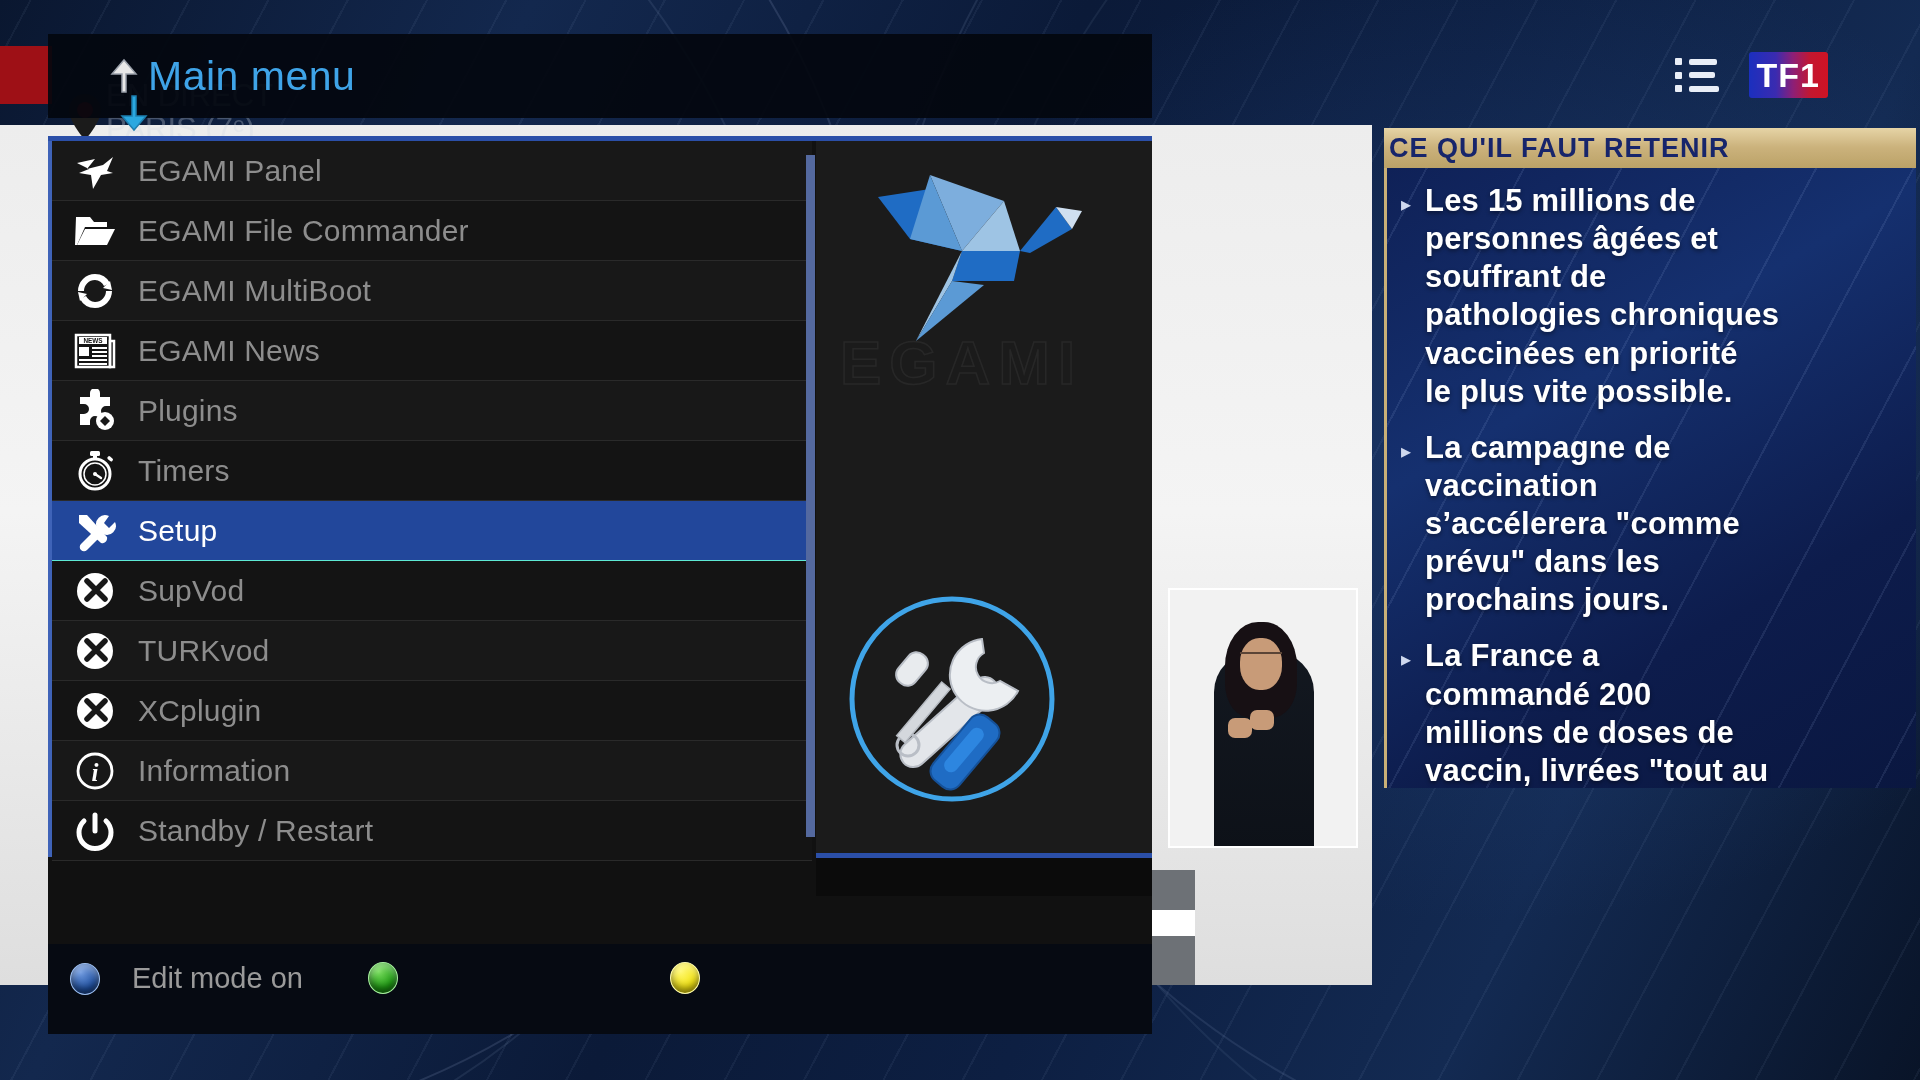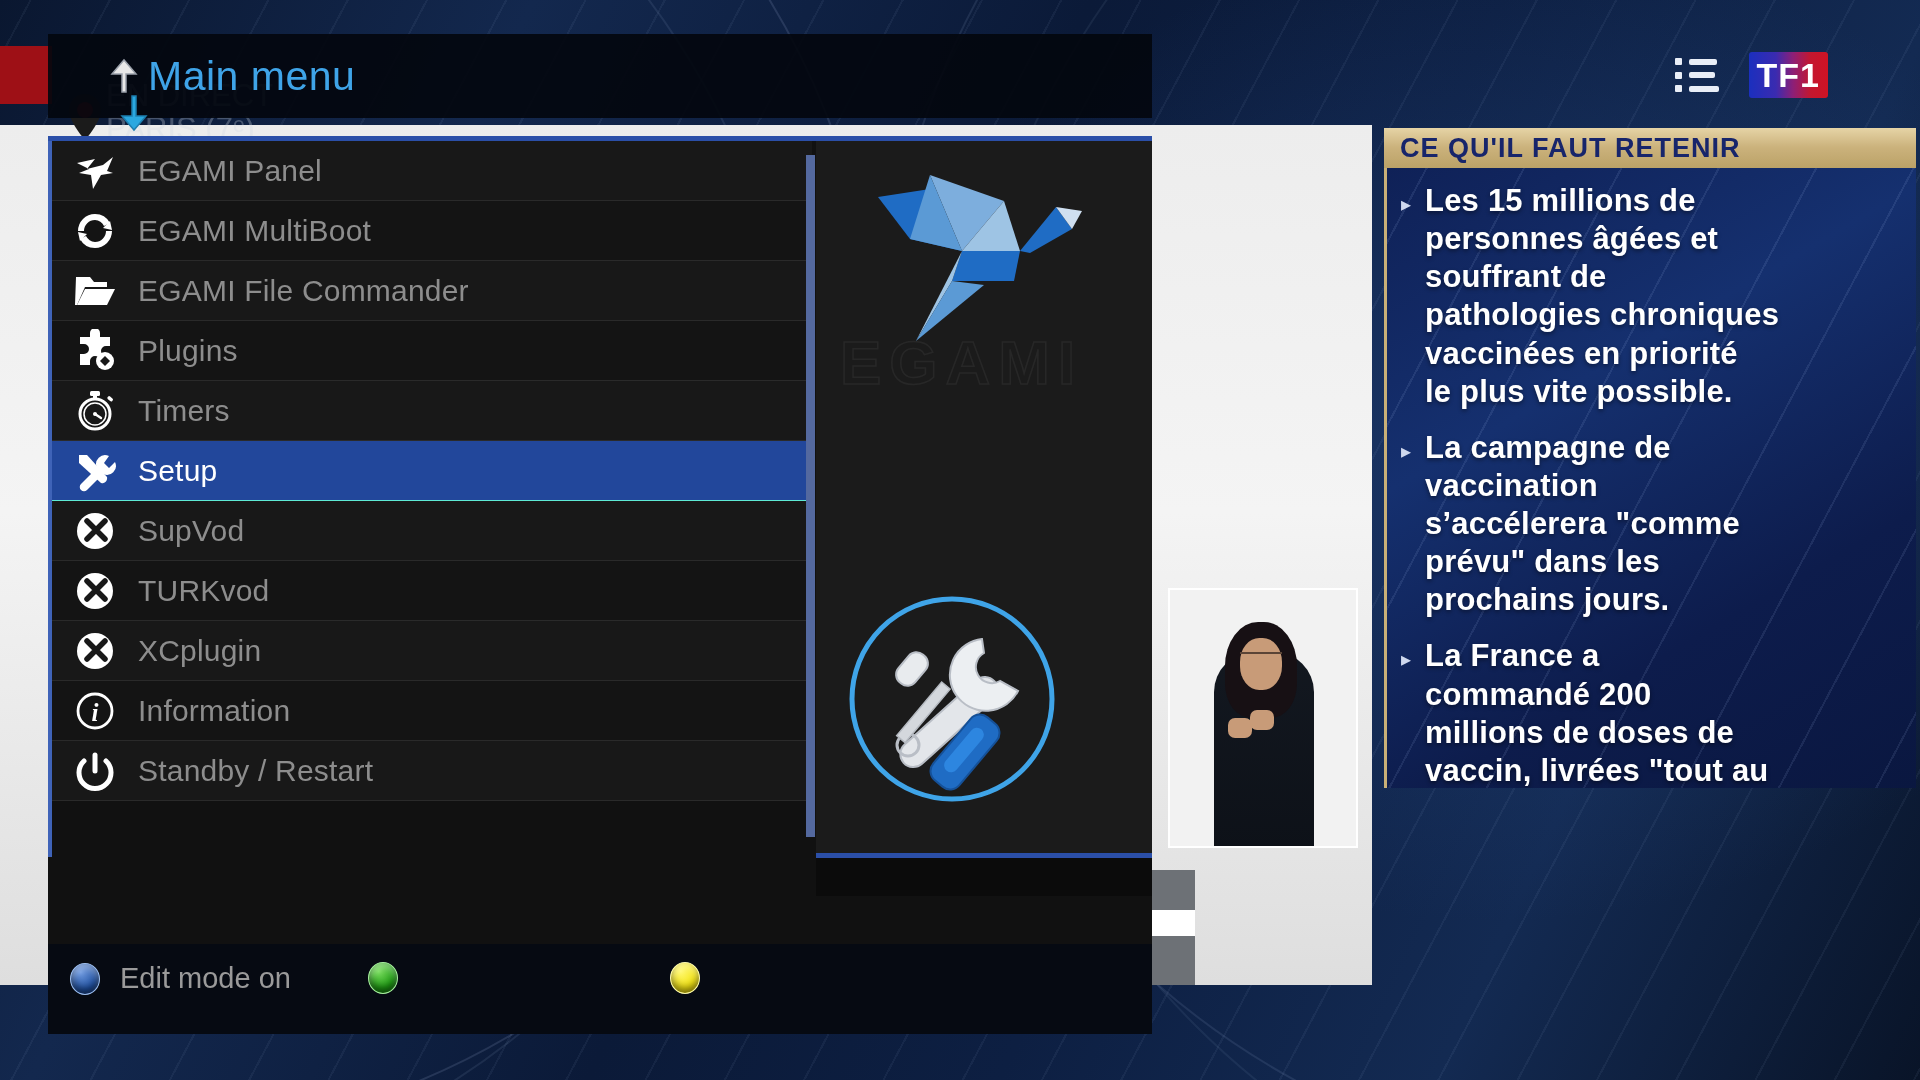--- a/index.html
+++ b/index.html
@@ -102,35 +102,35 @@
     color:transparent; -webkit-text-stroke:1.5px rgba(255,255,255,.055);
     font-family:"Liberation Sans", sans-serif; font-weight:700; }
   .tools{ position:absolute; left:28px; top:450px; width:216px; height:216px; }
   .tools svg{ width:216px; height:216px; display:block; }
   .menu-right-bottomline{ position:absolute; left:768px; top:712px; width:336px; height:5px; background:#2b4fa8; }
   .menu-right-strip{ position:absolute; left:768px; top:717px; width:336px; height:38px; background:#0b0b0b; }
 
   
   .osd-footer{ position:absolute; left:48px; top:944px; width:1104px; height:90px;
     background:#060a12; }
-  .fbtn{ position:absolute; display:flex; align-items:center; gap:20px; top:18px; }
+  .fbtn{ position:absolute; display:flex; align-items:center; gap:32px; top:18px; }
   .dot{ width:30px; height:32px; border-radius:50%; display:block;
     box-shadow:inset 0 -5px 7px rgba(0,0,0,.45), inset 0 5px 6px rgba(255,255,255,.35); }
   .dot.blue{ background:radial-gradient(circle at 35% 28%, #6f9ae0, #1f4f9e 62%, #11336e); border:1px solid #9fc0ef; }
   .dot.green{ background:radial-gradient(circle at 35% 28%, #79dd5e, #1f9a14 60%, #0f6e0a); border:1px solid #a8efa0; }
   .dot.yellow{ background:radial-gradient(circle at 35% 28%, #fff870, #f2e316 58%, #d3c000); border:1px solid #fdfbb2; }
   .fbtn .flabel{ color:#9a9a9a; font-size:29px; font-family:"Liberation Sans", sans-serif; }
 
   
   .news-panel{ position:absolute; left:1384px; top:128px; width:532px; height:660px; }
   .news-head{ position:relative; height:40px;
     background:linear-gradient(180deg,#e6d4a6 0%,#cbb27c 48%,#bba267 100%);
     display:flex; align-items:center; }
   .news-head span{ color:#17256b; font-size:27px; font-weight:700; letter-spacing:1px;
-    padding-left:16px; font-family:"Liberation Sans", sans-serif; }
+    padding-left:5px; font-family:"Liberation Sans", sans-serif; }
   .news-body{ position:relative; height:620px; padding:14px 18px 10px 14px;
     background:linear-gradient(150deg,#0f2157 0%,#15306f 35%,#0d1c4c 70%,#0a1740 100%);
     border-left:3px solid #c9b077; overflow:hidden; }
   .news-body::after{ content:""; position:absolute; inset:0;
     background:repeating-linear-gradient(118deg, rgba(255,255,255,0) 0 34px, rgba(180,205,255,.10) 34px 36px, rgba(255,255,255,0) 36px 86px);
     pointer-events:none; }
   .bullet{ position:relative; display:flex; gap:14px; margin-bottom:18px; z-index:2; }
   .bullet .arw{ color:#cfd8ee; font-size:20px; line-height:1; padding-top:12px; }
   .bullet .btxt{ color:#ffffff; font-size:31px; line-height:1.23; font-weight:600;
     font-family:"Liberation Sans", sans-serif; letter-spacing:.2px;
@@ -285,38 +285,55 @@
             <span class="mico">
               <svg viewBox="0 0 44 44">
                 <path d="M4 14 L22 10 L14 20 L30 16 L40 8 L34 22 L40 24 L28 26 L20 40 L18 26 L6 24 L16 20 Z" fill="#ffffff"></path>
               </svg>
             </span>
             <span class="mlabel">EGAMI Panel</span>
           </div>
           <div class="mrow">
             <span class="mico">
               <svg viewBox="0 0 44 44">
+                <path d="M3 8 h14 l4 5 h13 v5 H12 L4 36 H2 Z" fill="#ffffff"></path>
+                <path d="M12 20 h30 l-8 16 H4 Z" fill="#ffffff"></path>
+              </svg>
+            </span>
+            <span class="mlabel">EGAMI File Commander</span>
+          </div>
+          <div class="mrow">
+            <span class="mico">
+              <svg viewBox="0 0 44 44">
                 <path d="M22 5 a17 17 0 0 1 15 9 l-6 3 A11 11 0 0 0 22 11 Z" fill="#ffffff"></path>
                 <path d="M37 12 l2 9 -9 -2 Z" fill="#ffffff"></path>
                 <path d="M22 39 a17 17 0 0 1 -15 -9 l6 -3 A11 11 0 0 0 22 33 Z" fill="#ffffff"></path>
                 <path d="M7 32 l-2 -9 9 2 Z" fill="#ffffff"></path>
                 <path d="M22 5 a17 17 0 0 0 -17 17 h6 A11 11 0 0 1 22 11 Z" fill="#ffffff"></path>
                 <path d="M22 39 a17 17 0 0 0 17 -17 h-6 A11 11 0 0 1 22 33 Z" fill="#ffffff"></path>
               </svg>
             </span>
             <span class="mlabel">EGAMI MultiBoot</span>
           </div>
           <div class="mrow">
             <span class="mico">
               <svg viewBox="0 0 44 44">
-                <path d="M3 8 h14 l4 5 h13 v5 H12 L4 36 H2 Z" fill="#ffffff"></path>
-                <path d="M12 20 h30 l-8 16 H4 Z" fill="#ffffff"></path>
-              </svg>
-            </span>
-            <span class="mlabel">EGAMI File Commander</span>
+                <rect x="3" y="6" width="34" height="32" fill="none" stroke="#fff" stroke-width="2.5"></rect>
+                <rect x="37" y="12" width="4" height="26" fill="none" stroke="#fff" stroke-width="2.5"></rect>
+                <rect x="6" y="8" width="28" height="7" fill="#ffffff"></rect>
+                <text x="20" y="14.4" font-size="6.4" font-family="Liberation Sans, sans-serif" font-weight="700" fill="#111" text-anchor="middle">NEWS</text>
+                <rect x="6" y="18" width="10" height="9" fill="#ffffff"></rect>
+                <rect x="19" y="18" width="15" height="2" fill="#ffffff"></rect>
+                <rect x="19" y="22" width="15" height="2" fill="#ffffff"></rect>
+                <rect x="19" y="26" width="15" height="2" fill="#ffffff"></rect>
+                <rect x="6" y="30" width="28" height="2" fill="#ffffff"></rect>
+                <rect x="6" y="34" width="28" height="2" fill="#ffffff"></rect>
+              </svg>
+            </span>
+            <span class="mlabel">EGAMI News</span>
           </div>
           <div class="mrow">
             <span class="mico">
               <svg viewBox="0 0 44 44">
                 <path d="M17 4 a5 5 0 0 1 10 0 v4 h10 v9 h-4 a5 5 0 0 0 0 10 h4 v9 H27 v-4 a5 5 0 0 0 -10 0 v4 H7 V25 h4 a5 5 0 0 0 0 -10 H7 V8 h10 Z" fill="#ffffff"></path>
                 <circle cx="32" cy="32" r="9" fill="#ffffff"></circle>
                 <path d="M32 27 l5 5 -5 5 -5 -5 Z" fill="#181818"></path>
               </svg>
             </span>
             <span class="mlabel">Plugins</span>

